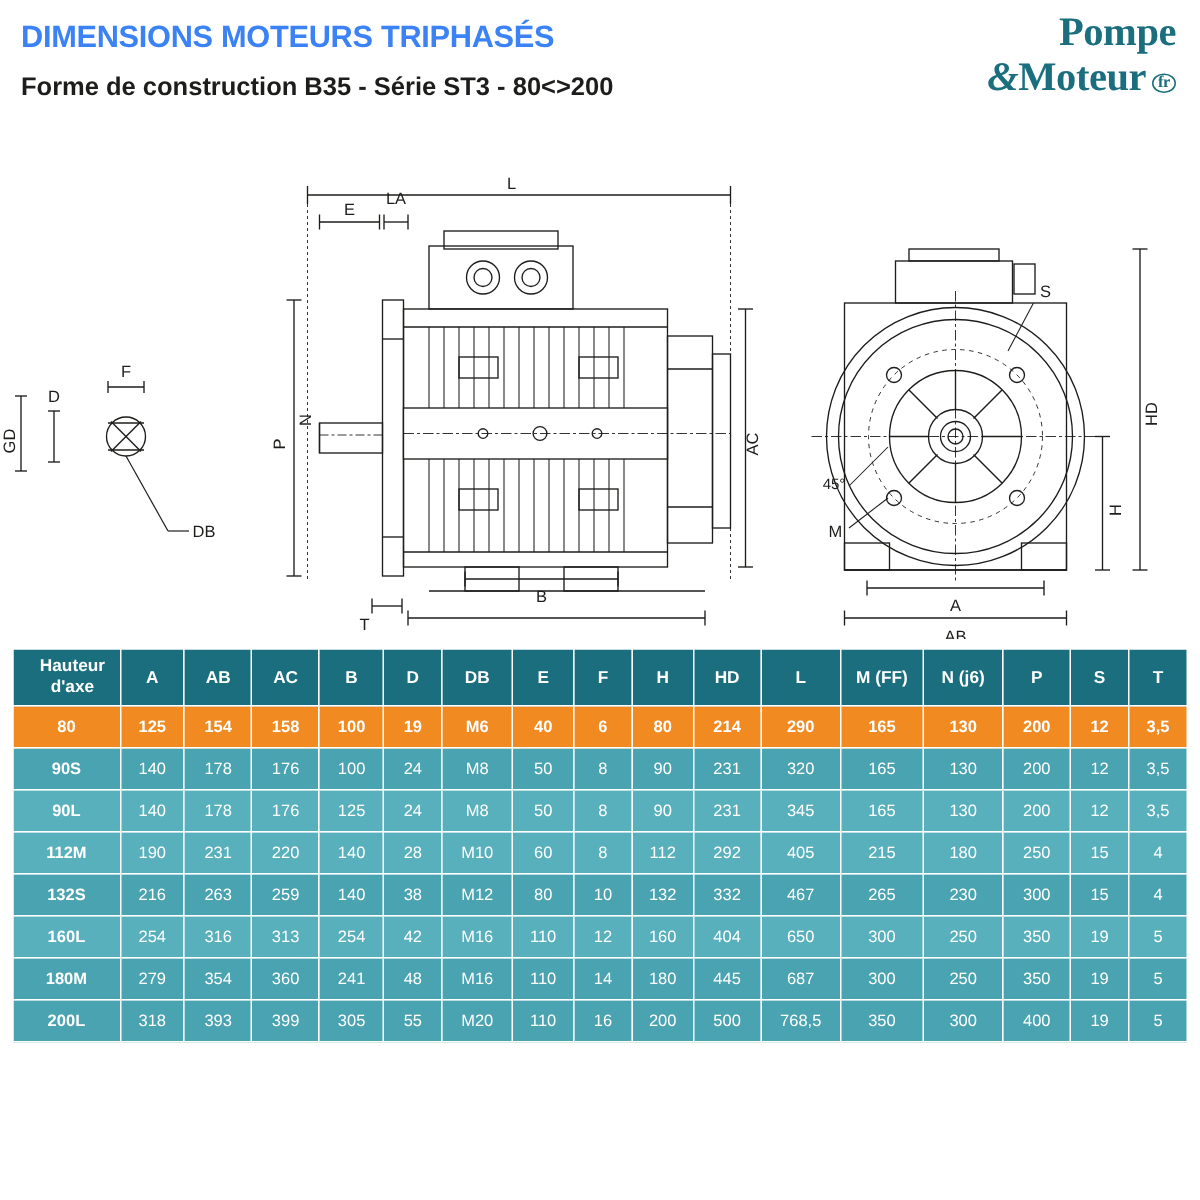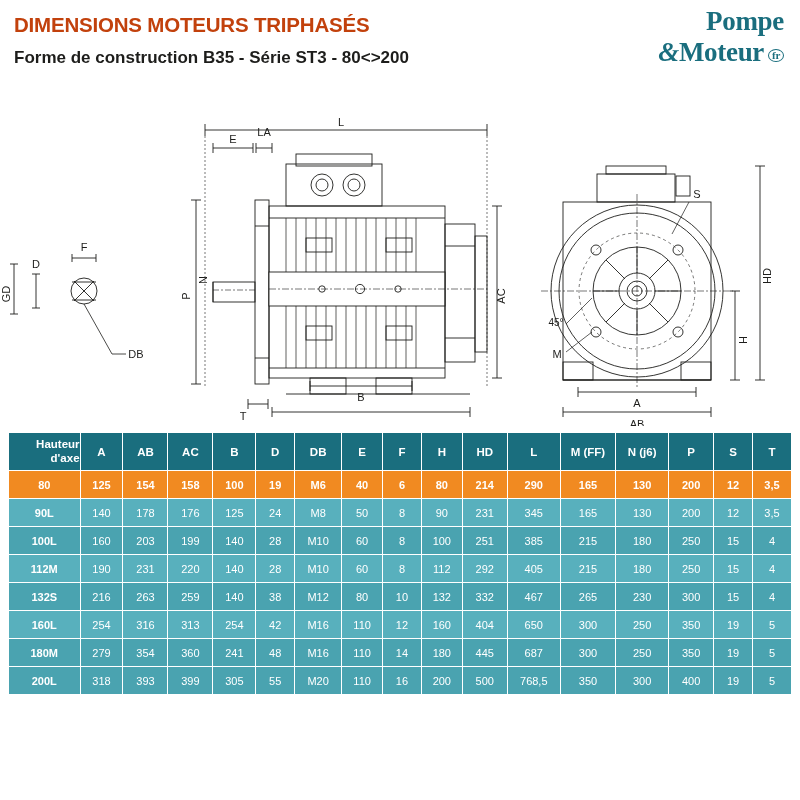--- a/index.html
+++ b/index.html
@@ -10,21 +10,21 @@
     font-family: "Liberation Sans", sans-serif;
     color: #1d1d1b;
     overflow: hidden;
   }
   .page { position: relative; width: 800px; height: 800px; }
 
   
   .header { position: relative; height: 92px; padding: 10px 14px 0 14px; }
   .title {
     font-size: 20.5px; font-weight: bold; letter-spacing: -0.2px;
-    color: #c2410c; line-height: 1.05; margin: 4px 0 12px 0;
+    color: #3b82f6; line-height: 1.05; margin: 4px 0 12px 0;
   }
   .subtitle {
     font-size: 17px; font-weight: bold; color: #1d1d1b;
     margin-top: 3px;
   }
   .logo { position: absolute; right: 16px; top: 8px; text-align: right; }
   .logo-line1, .logo-line2 {
     font-family: "Liberation Serif", serif;
     font-weight: bold; color: #1a6e7e; font-size: 27px; line-height: 1.0;
     letter-spacing: -0.3px;
@@ -56,21 +56,21 @@
     white-space: nowrap;
   }
   thead th {
     background: #1a6e7e;
     font-weight: bold;
     font-size: 11.5px;
     height: 38px;
     vertical-align: middle;
   }
   thead th.hauteur {
-    text-align: right;
+    text-align: center;
     padding-left: 8px;
     font-size: 11.5px;
     line-height: 1.15;
   }
   tbody td { background: #4aa3b0; font-weight: normal; }
   tbody tr.alt td { background: #58b0bd; }
   tbody tr.highlight td { background: #f18a21; font-weight: bold; }
   tbody td.first { font-weight: bold; }
 </style>
 </head>
@@ -337,58 +337,58 @@
             <td>6</td>
             <td>80</td>
             <td>214</td>
             <td>290</td>
             <td>165</td>
             <td>130</td>
             <td>200</td>
             <td>12</td>
             <td>3,5</td>
           </tr>
+          <tr>
+            <td class="first">90S</td>
+            <td>140</td>
+            <td>178</td>
+            <td>176</td>
+            <td>100</td>
+            <td>24</td>
+            <td>M8</td>
+            <td>50</td>
+            <td>8</td>
+            <td>90</td>
+            <td>231</td>
+            <td>320</td>
+            <td>165</td>
+            <td>130</td>
+            <td>200</td>
+            <td>12</td>
+            <td>3,5</td>
+          </tr>
           <tr class="alt">
             <td class="first">90L</td>
             <td>140</td>
             <td>178</td>
             <td>176</td>
             <td>125</td>
             <td>24</td>
             <td>M8</td>
             <td>50</td>
             <td>8</td>
             <td>90</td>
             <td>231</td>
             <td>345</td>
             <td>165</td>
             <td>130</td>
             <td>200</td>
             <td>12</td>
             <td>3,5</td>
           </tr>
-          <tr>
-            <td class="first">100L</td>
-            <td>160</td>
-            <td>203</td>
-            <td>199</td>
-            <td>140</td>
-            <td>28</td>
-            <td>M10</td>
-            <td>60</td>
-            <td>8</td>
-            <td>100</td>
-            <td>251</td>
-            <td>385</td>
-            <td>215</td>
-            <td>180</td>
-            <td>250</td>
-            <td>15</td>
-            <td>4</td>
-          </tr>
           <tr class="alt">
             <td class="first">112M</td>
             <td>190</td>
             <td>231</td>
             <td>220</td>
             <td>140</td>
             <td>28</td>
             <td>M10</td>
             <td>60</td>
             <td>8</td>

